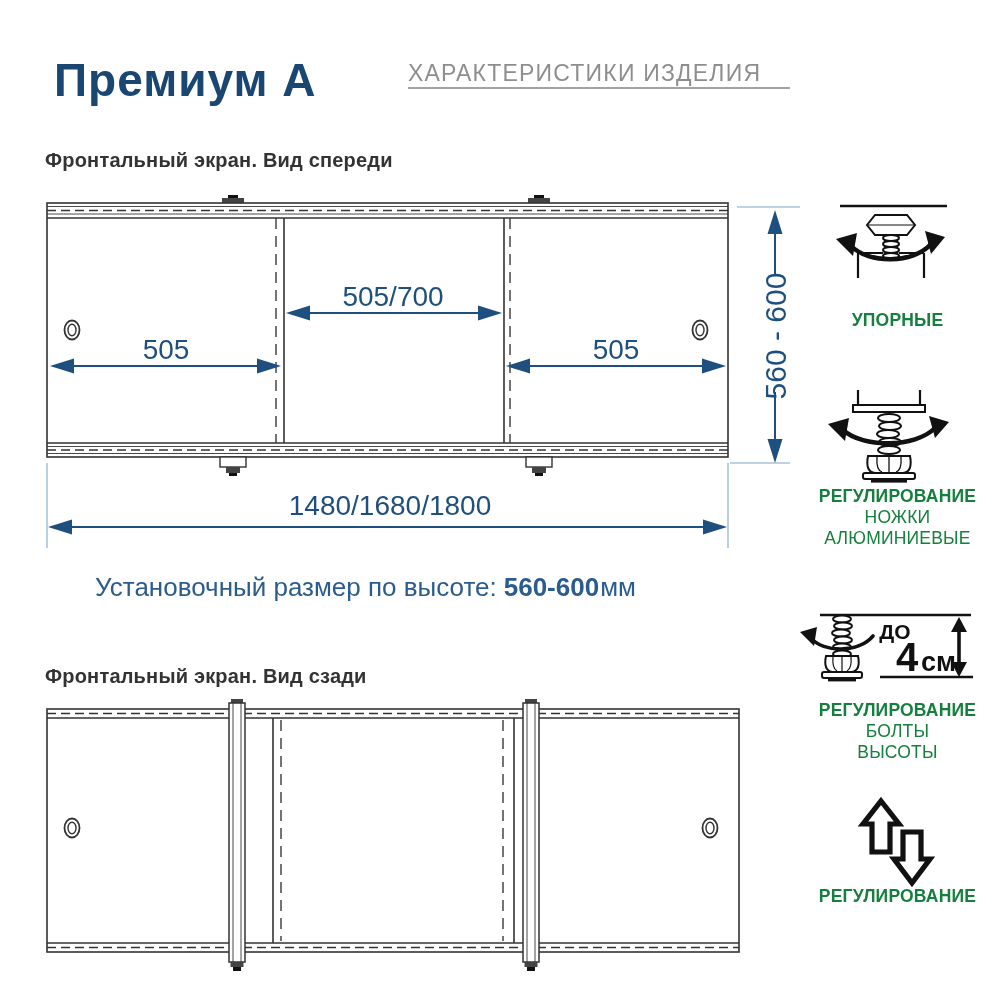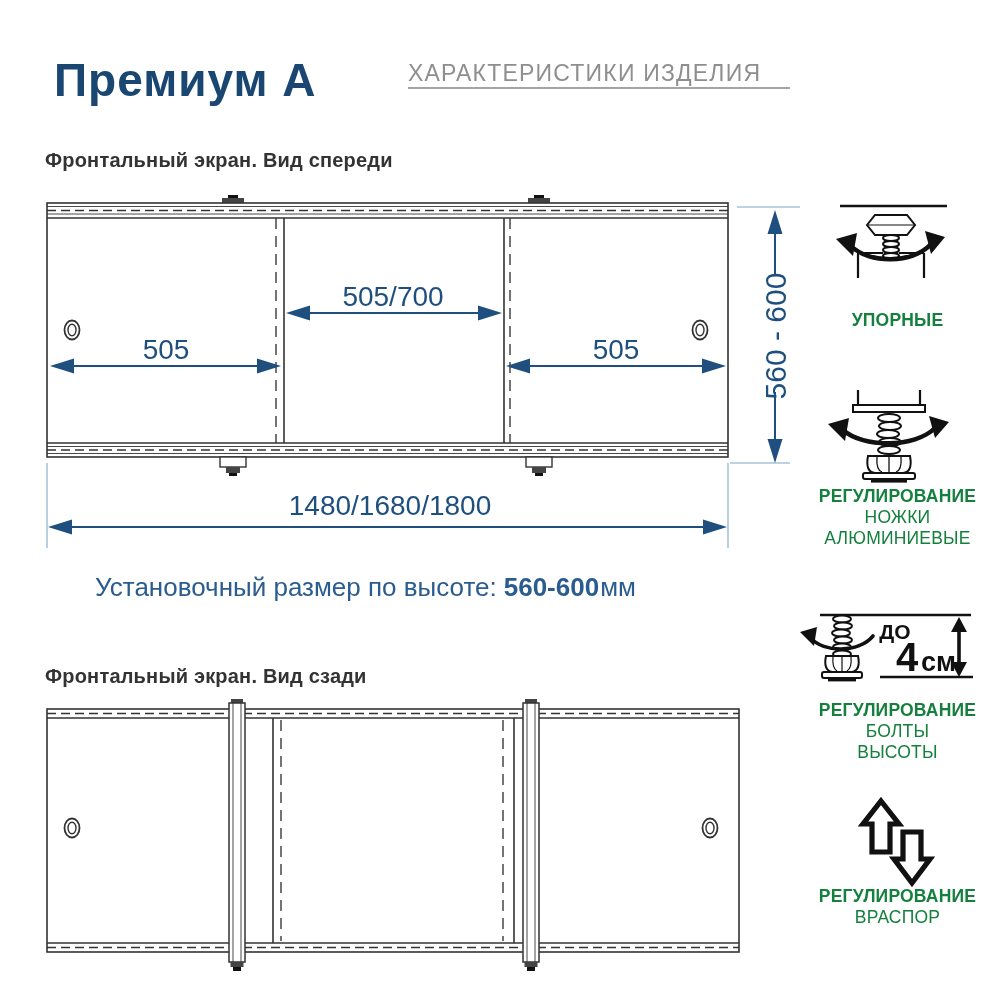--- a/index.html
+++ b/index.html
@@ -252,17 +252,16 @@
       <div>БОЛТЫ</div>
       <div>ВЫСОТЫ</div>
     </div>
 
     <svg class="abs" style="left:10px;top:793px;" width="190" height="100" viewBox="0 0 190 100">
       <path d="M76,8 L94,31 L85,31 L85,59 L67,59 L67,31 L58,31 Z" fill="#fff" stroke="#111" stroke-width="5.2" stroke-linejoin="miter"></path>
       <path d="M107,90 L125,66 L116,66 L116,39 L98,39 L98,66 L89,66 Z" fill="#fff" stroke="#111" stroke-width="5.2" stroke-linejoin="miter"></path>
     </svg>
     <div class="feat" style="top:886px;">
       <div class="b">РЕГУЛИРОВАНИЕ</div>
-      <div>ВРАСПОР</div>
     </div>
 
   </div>
 </div>
 
 </body></html>

